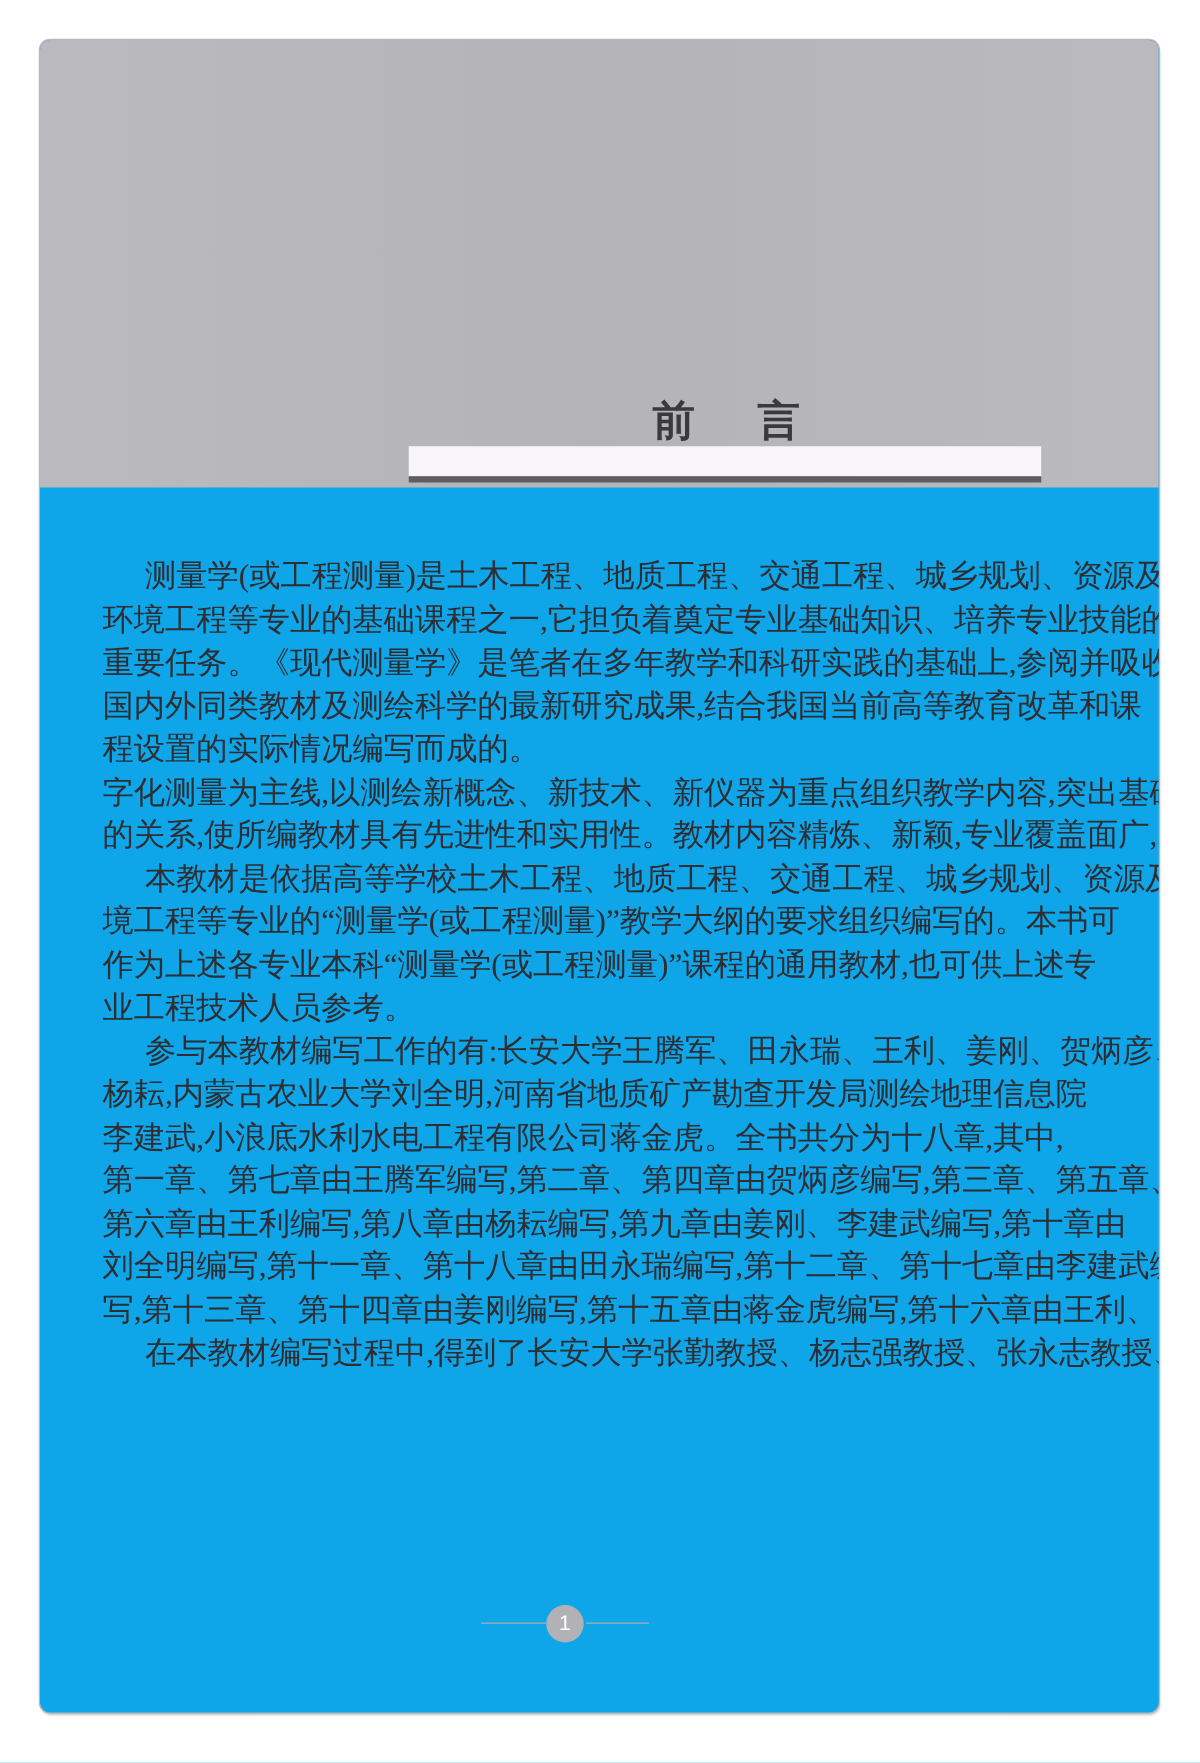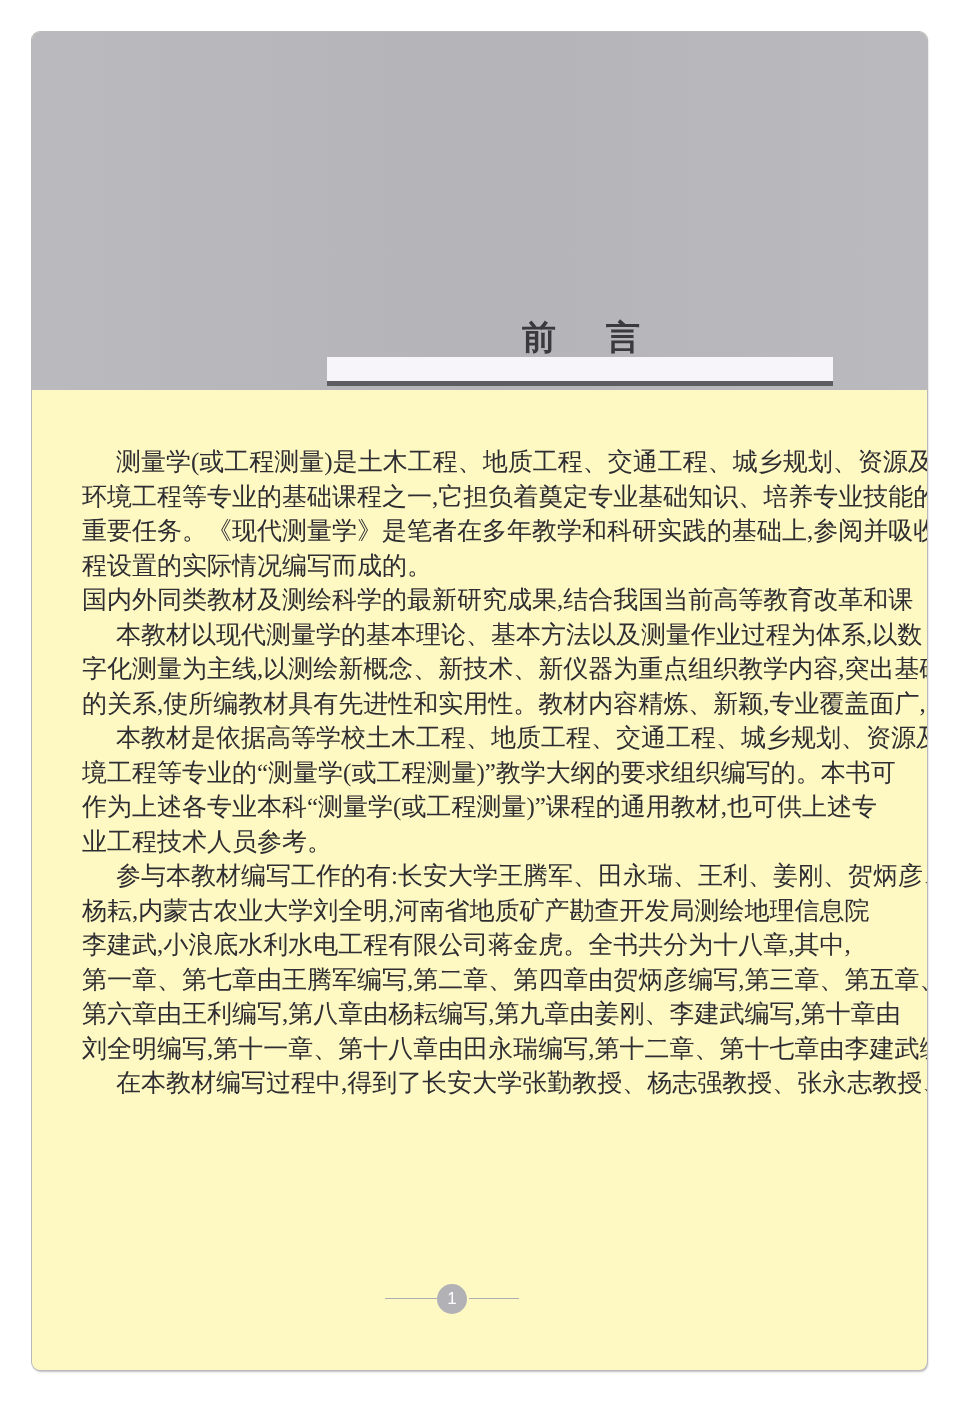--- a/index.html
+++ b/index.html
@@ -14,21 +14,21 @@
       overflow: hidden;
       font-family: "DejaVu Serif", "Liberation Serif", serif;
     }
     .page {
       position: absolute;
       left: 32px;
       top: 32px;
       width: 895px;
       height: 1338px;
       border-radius: 8px;
-      background: #fef9c3;
+      background: #0ea5e9;
       box-shadow: 0 0 0 1px #b9b8bd, 1px 2px 2px rgba(0,0,0,0.25);
       overflow: hidden;
     }
     .header-band {
       position: absolute;
       left: 0;
       top: 0;
       width: 100%;
       height: 358px;
       background: #b8b7bc;
@@ -117,44 +117,44 @@
   <div class="title">前言</div>
   <div class="title-bar"></div>
   <div class="title-bar-underline"></div>
 
   <div class="body-text">
 
     <div>
       <span class="line indent">测量学(或工程测量)是土木工程、地质工程、交通工程、城乡规划、资源及</span>
       <span class="line">环境工程等专业的基础课程之一,它担负着奠定专业基础知识、培养专业技能的</span>
       <span class="line">重要任务。《现代测量学》是笔者在多年教学和科研实践的基础上,参阅并吸收</span>
+      <span class="line">国内外同类教材及测绘科学的最新研究成果,结合我国当前高等教育改革和课</span>
       <span class="line last">程设置的实际情况编写而成的。</span>
-      <span class="line">国内外同类教材及测绘科学的最新研究成果,结合我国当前高等教育改革和课</span>
     </div>
 
     <div>
-      <span class="line indent">本教材以现代测量学的基本理论、基本方法以及测量作业过程为体系,以数</span>
       <span class="line">字化测量为主线,以测绘新概念、新技术、新仪器为重点组织教学内容,突出基础</span>
       <span class="line">的关系,使所编教材具有先进性和实用性。教材内容精炼、新颖,专业覆盖面广,</span>
     </div>
 
     <div>
       <span class="line indent">本教材是依据高等学校土木工程、地质工程、交通工程、城乡规划、资源及环</span>
       <span class="line">境工程等专业的“测量学(或工程测量)”教学大纲的要求组织编写的。本书可</span>
       <span class="line">作为上述各专业本科“测量学(或工程测量)”课程的通用教材,也可供上述专</span>
       <span class="line last">业工程技术人员参考。</span>
     </div>
 
     <div>
       <span class="line indent">参与本教材编写工作的有:长安大学王腾军、田永瑞、王利、姜刚、贺炳彦、</span>
       <span class="line">杨耘,内蒙古农业大学刘全明,河南省地质矿产勘查开发局测绘地理信息院</span>
       <span class="line">李建武,小浪底水利水电工程有限公司蒋金虎。全书共分为十八章,其中,</span>
       <span class="line">第一章、第七章由王腾军编写,第二章、第四章由贺炳彦编写,第三章、第五章、</span>
       <span class="line">第六章由王利编写,第八章由杨耘编写,第九章由姜刚、李建武编写,第十章由</span>
       <span class="line">刘全明编写,第十一章、第十八章由田永瑞编写,第十二章、第十七章由李建武编</span>
+      <span class="line">写,第十三章、第十四章由姜刚编写,第十五章由蒋金虎编写,第十六章由王利、</span>
     </div>
 
     <div>
       <span class="line indent">在本教材编写过程中,得到了长安大学张勤教授、杨志强教授、张永志教授、</span>
     </div>
   </div>
 
   <div class="page-number-rule left"></div>
   <div class="page-number">1</div>
   <div class="page-number-rule right"></div>

